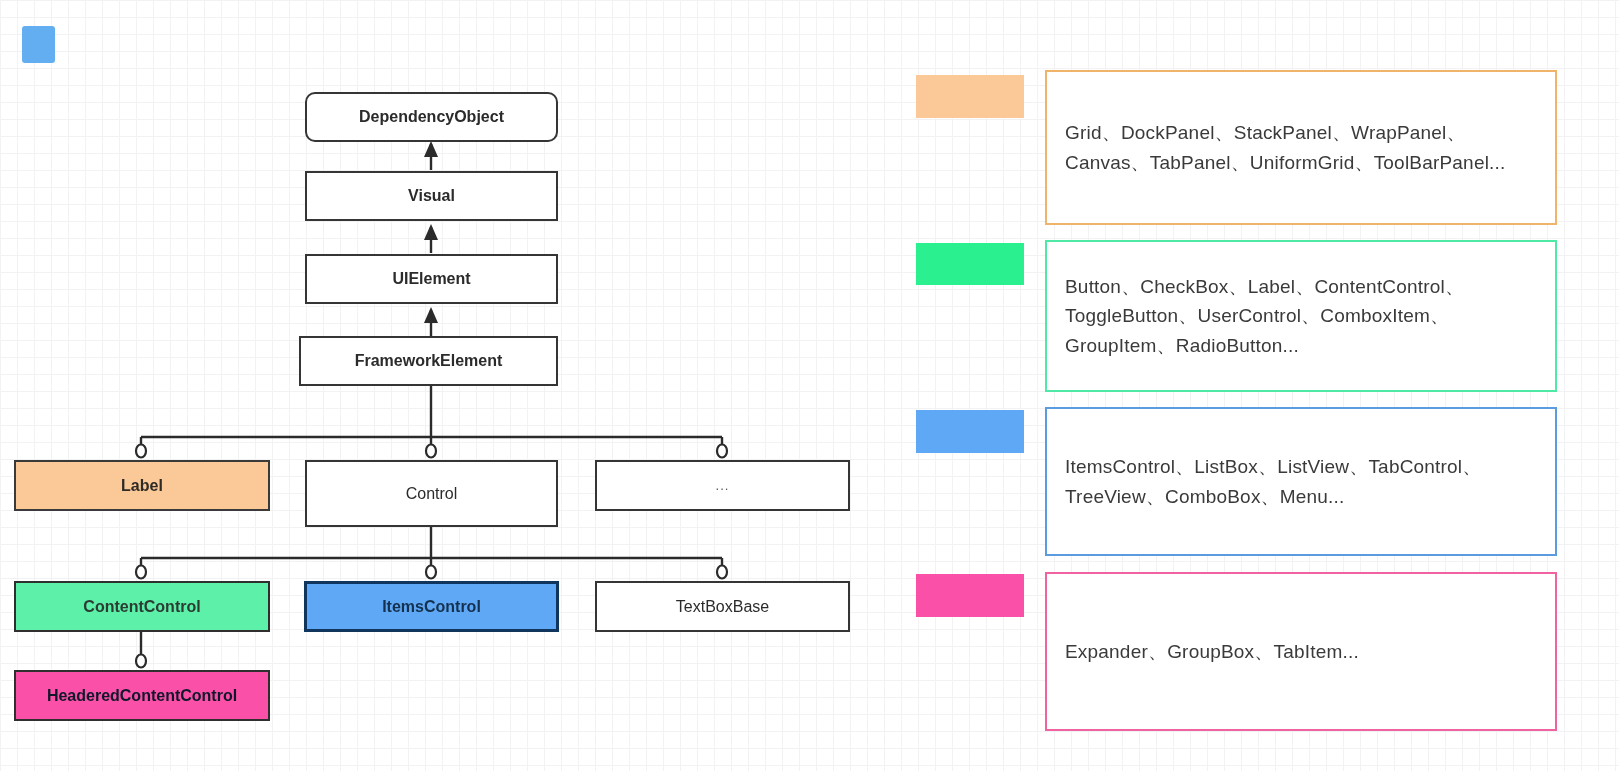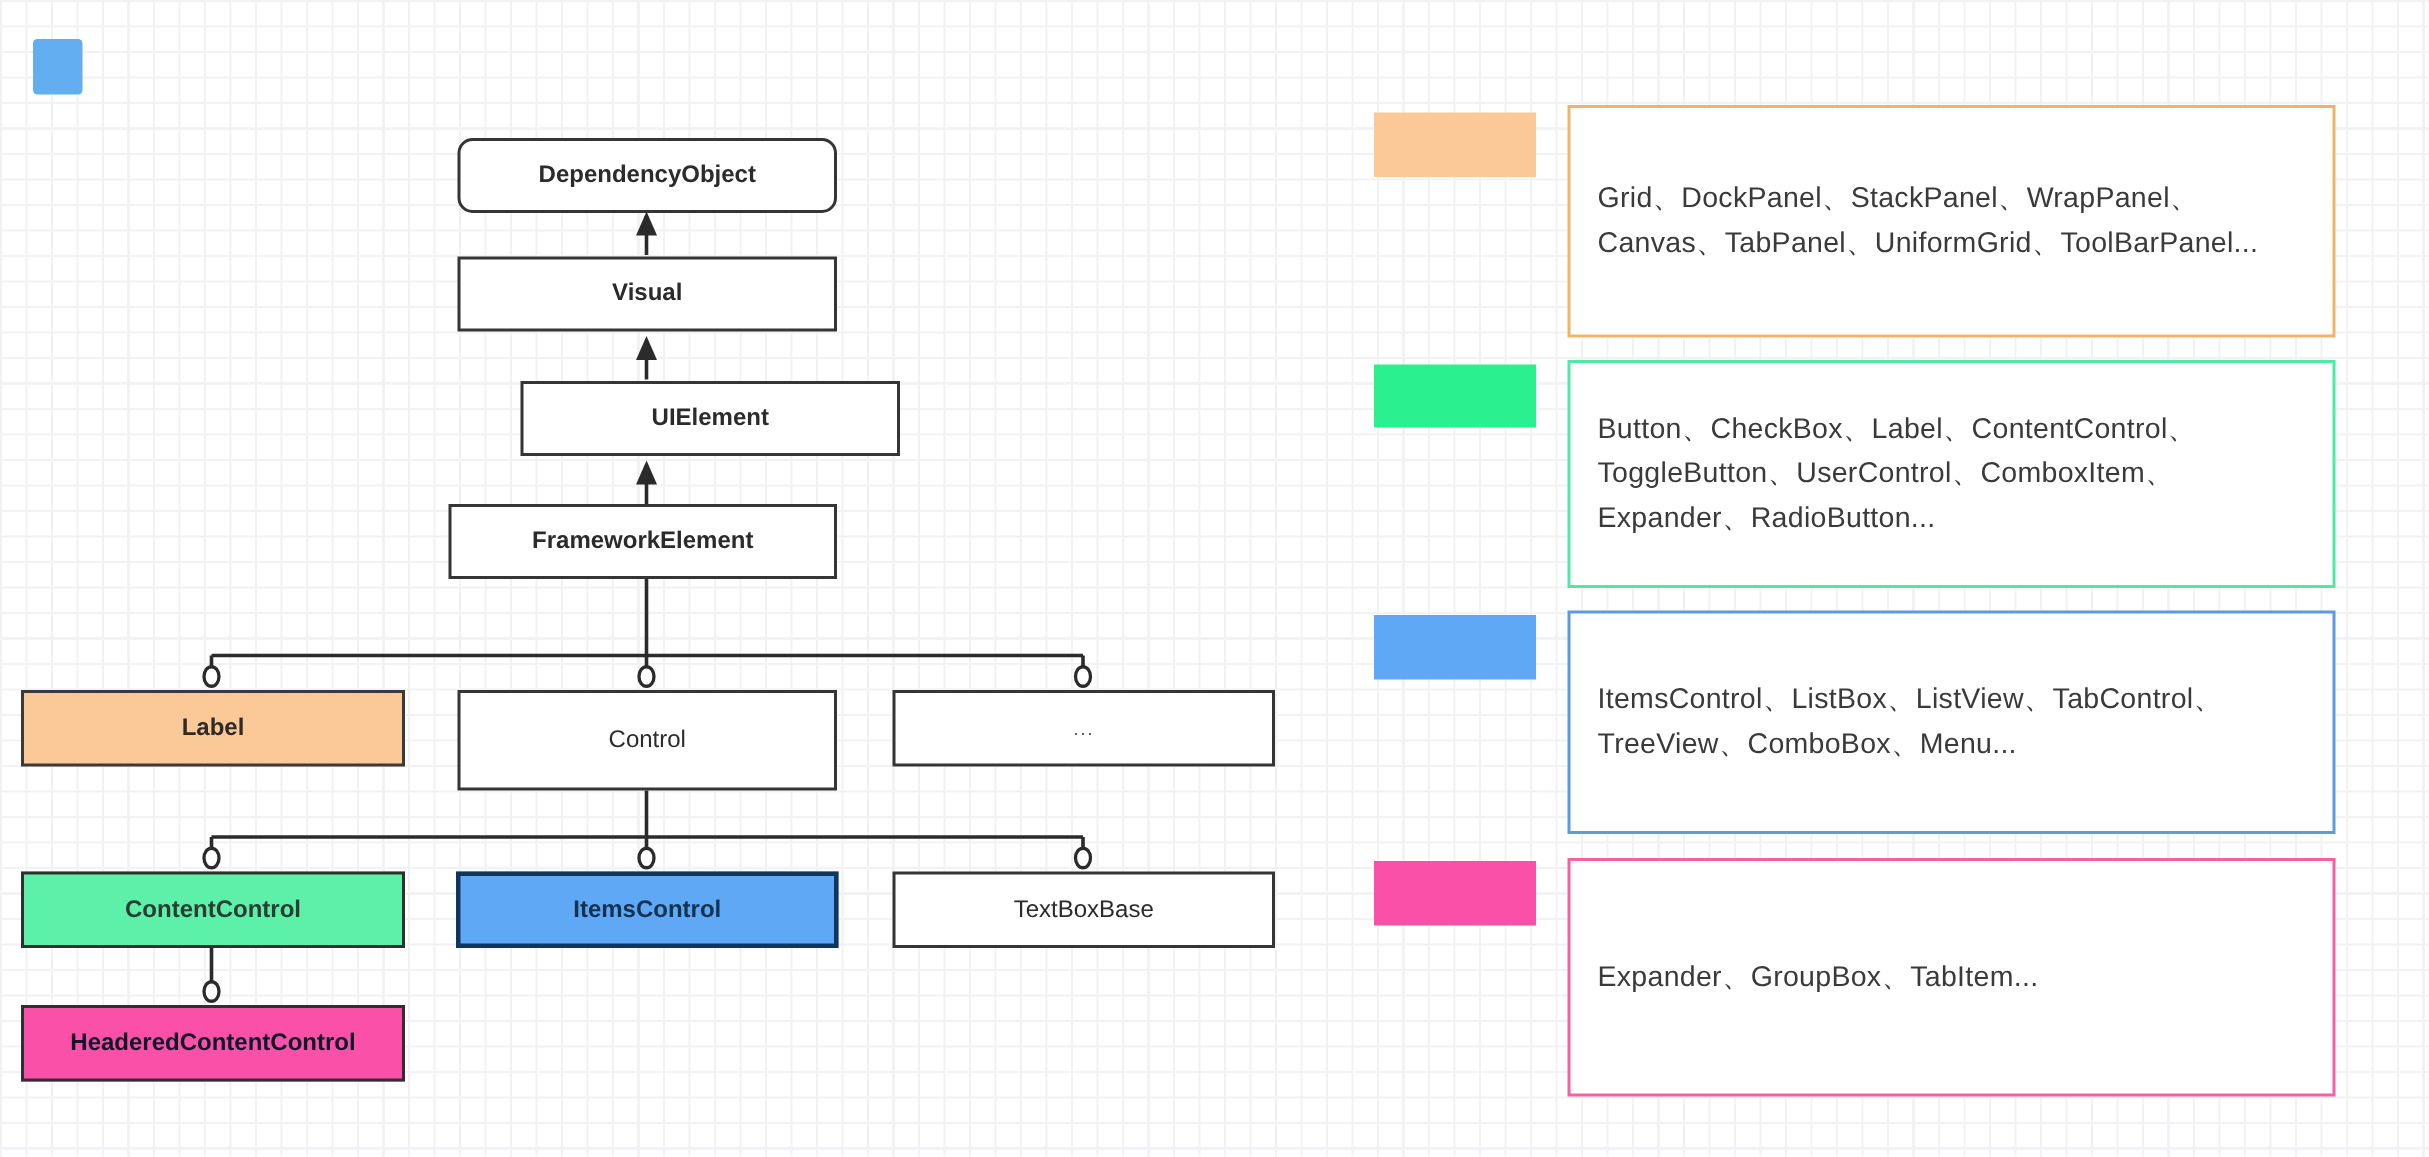--- a/index.html
+++ b/index.html
@@ -115,21 +115,21 @@
 </svg>
 
 <div class="node bold" style="left:305px; top:92px; width:253px; height:50px;border-radius:10px;">
   <span>DependencyObject</span>
 </div>
 
 <div class="node bold" style="left:305px; top:171px; width:253px; height:50px;">
   <span>Visual</span>
 </div>
 
-<div class="node bold" style="left:305px; top:254px; width:253px; height:50px;margin-left:42px;">
+<div class="node bold" style="left:305px; top:254px; width:253px; height:50px;">
   <span>UIElement</span>
 </div>
 
 <div class="node bold" style="left:299px; top:336px; width:259px; height:50px;">
   <span>FrameworkElement</span>
 </div>
 
 <div class="node panel" style="left:14px; top:460px; width:256px; height:51px;">
   <span>Label</span>
 </div>
@@ -158,21 +158,21 @@
   <span>HeaderedContentControl</span>
 </div>
 
 <div class="legend-swatch" style="left:916px; top:75px; width:108px; height:43px; background:#FBC998;"></div>
 <div class="legend-panel" style="left:1045px; top:70px; width:512px; height:155px; border-color:#F0B36A;">
   <div class="legend-text">Grid、DockPanel、StackPanel、WrapPanel、Canvas、TabPanel、UniformGrid、ToolBarPanel...</div>
 </div>
 
 <div class="legend-swatch" style="left:916px; top:243px; width:108px; height:42px; background:#2BF08F;"></div>
 <div class="legend-panel" style="left:1045px; top:240px; width:512px; height:152px; border-color:#4FE8A4;">
-  <div class="legend-text">Button、CheckBox、Label、ContentControl、ToggleButton、UserControl、ComboxItem、Expander、RadioButton...</div>
+  <div class="legend-text">Button、CheckBox、Label、ContentControl、ToggleButton、UserControl、ComboxItem、GroupItem、RadioButton...</div>
 </div>
 
 <div class="legend-swatch" style="left:916px; top:410px; width:108px; height:43px; background:#5FA8F5;"></div>
 <div class="legend-panel" style="left:1045px; top:407px; width:512px; height:149px; border-color:#5B9BE0;">
   <div class="legend-text">ItemsControl、ListBox、ListView、TabControl、TreeView、ComboBox、Menu...</div>
 </div>
 
 <div class="legend-swatch" style="left:916px; top:574px; width:108px; height:43px; background:#FA50A8;"></div>
 <div class="legend-panel" style="left:1045px; top:572px; width:512px; height:159px; border-color:#F062A0;">
   <div class="legend-text">Expander、GroupBox、TabItem...</div>

